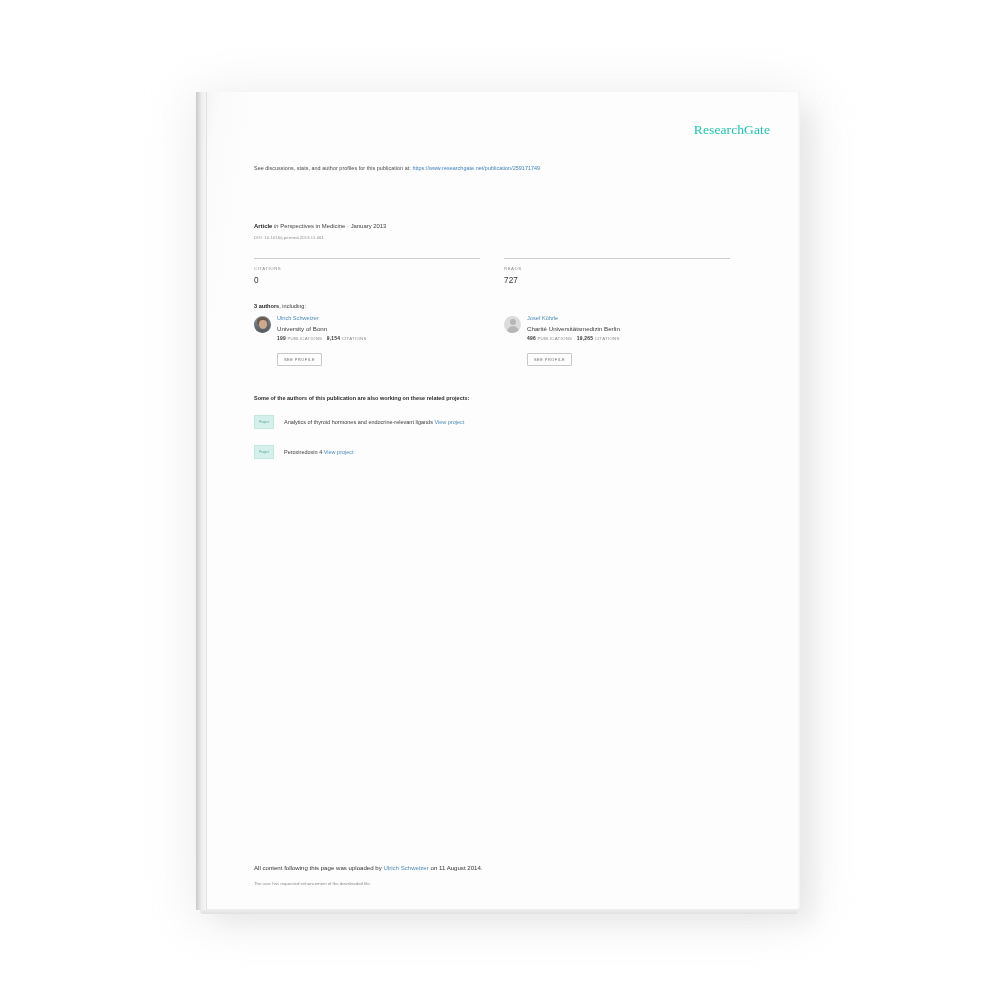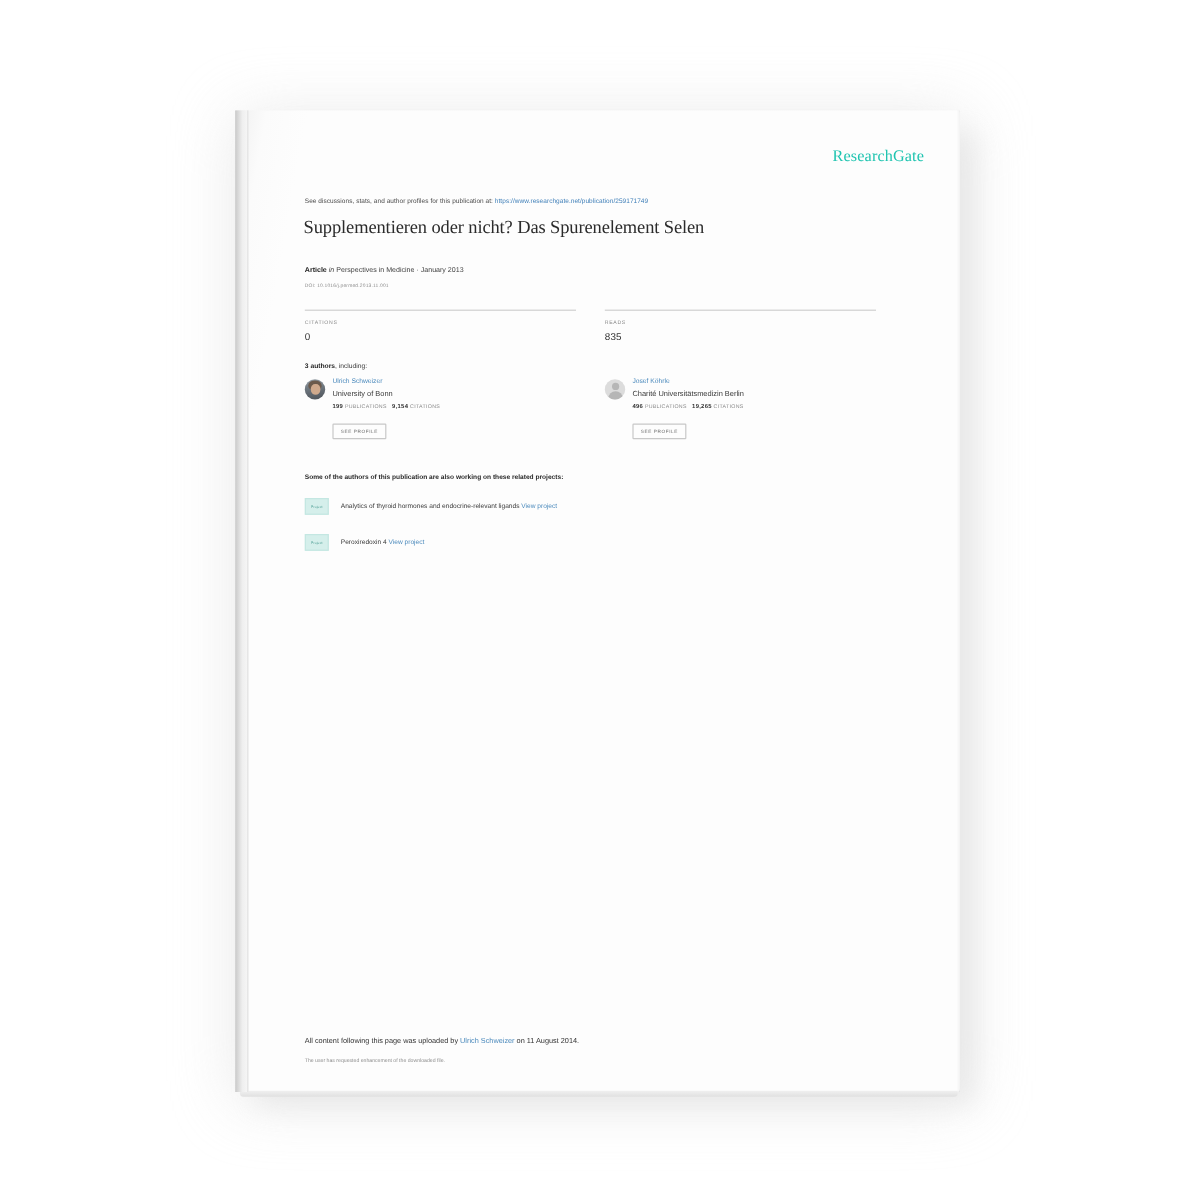--- a/index.html
+++ b/index.html
@@ -365,42 +365,41 @@
     <div class="book-right"></div>
 
     <div class="page">
 
       <div class="rg-logo">ResearchGate</div>
 
       <div class="see-line">
         <span>See discussions, stats, and author profiles for this publication at: </span><a href="#">https://www.researchgate.net/publication/259171749</a>
       </div>
 
-      <div class="pub-title">Supplementieren oder nicht? Das Spurenelement Selen</div>
 
       <div class="art-line">
         <span class="bold">Article</span>
         <span class="ital">in</span>
         <span>Perspectives in Medicine</span>
         ·
         <span>January 2013</span>
       </div>
 
       <div class="doi-line">DOI: 10.1016/j.permed.2013.11.001</div>
 
       <div class="stats">
         <div class="stat-col">
           <div class="stat-rule"></div>
           <div class="stat-label">CITATIONS</div>
           <div class="stat-value">0</div>
         </div>
         <div class="stat-col">
           <div class="stat-rule"></div>
           <div class="stat-label">READS</div>
-          <div class="stat-value">835</div>
+          <div class="stat-value">727</div>
         </div>
       </div>
 
       <div class="authors-head">
         <b>3 authors</b><span>, including:</span>
       </div>
 
       <div class="authors">
 
         <div class="author">

